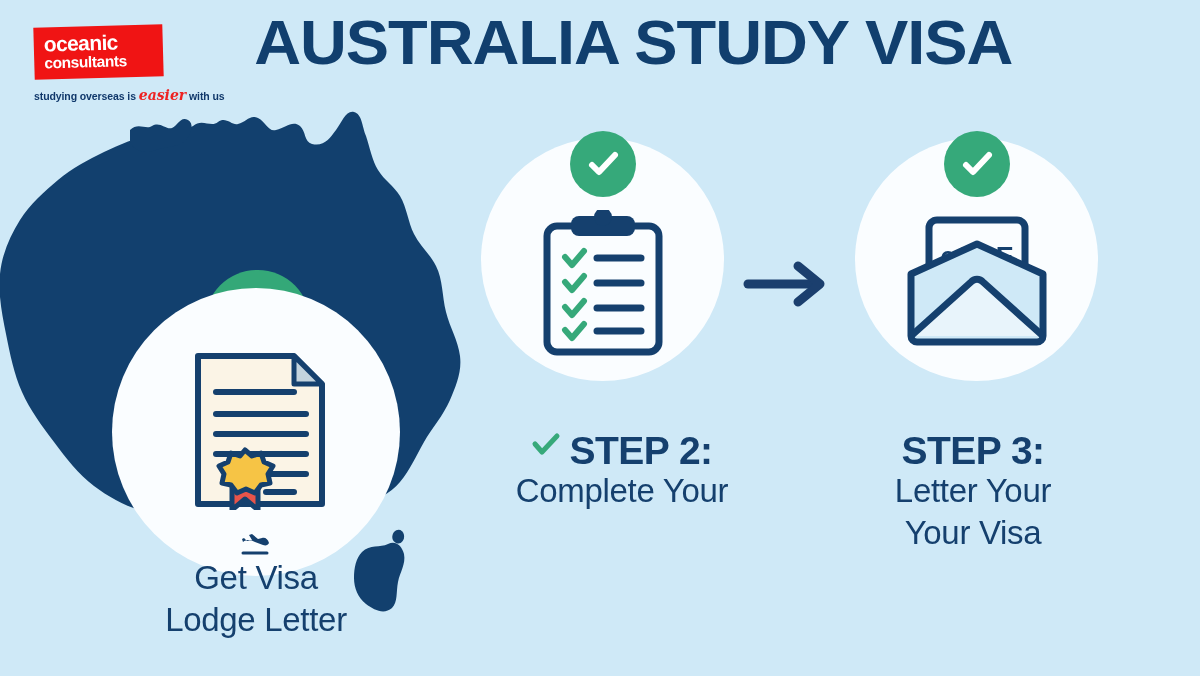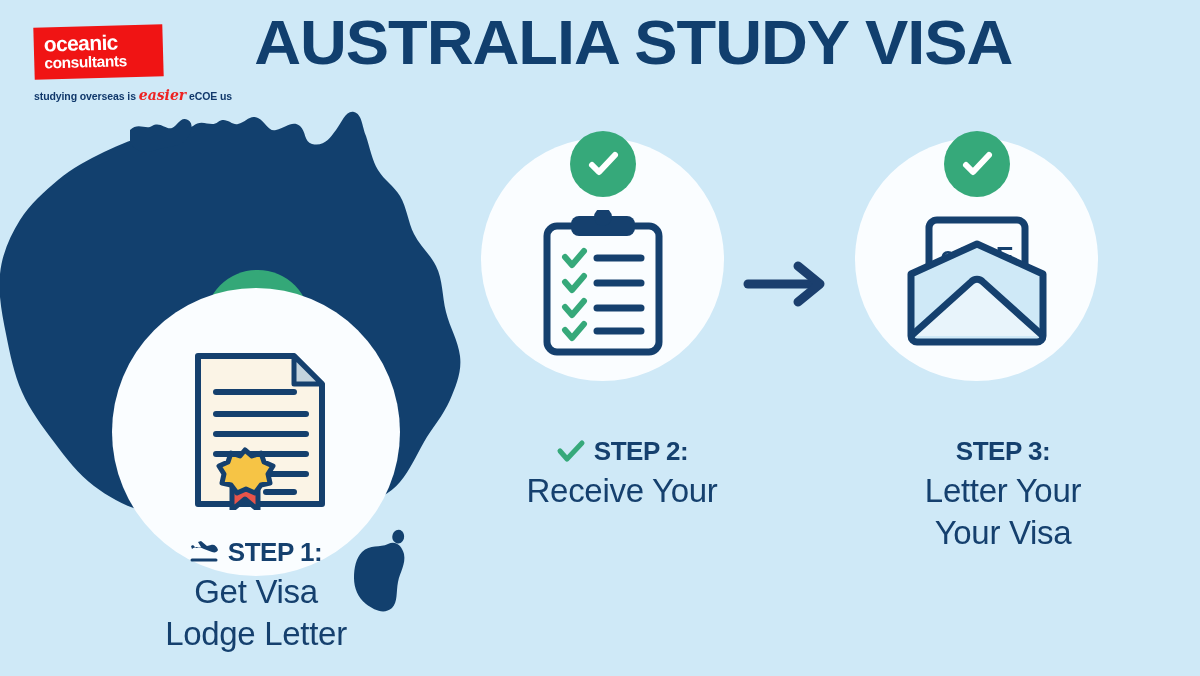--- a/index.html
+++ b/index.html
@@ -84,30 +84,30 @@
   .i1{left:190px;top:350px;width:140px;height:160px;}
   .i2{left:541px;top:210px;width:124px;height:148px;}
   .i3{left:903px;top:216px;width:148px;height:130px;}
 
   
   .arrow{position:absolute;left:742px;top:258px;width:92px;height:52px;}
 
   
   .caption{position:absolute;text-align:center;color:#15406e;}
   .cap-head{
-    font-size:26px;font-weight:bold;line-height:38px;letter-spacing:-0.5px;
-    display:flex;align-items:center;justify-content:center;gap:8px;
+    font-size:39px;font-weight:bold;line-height:38px;letter-spacing:-0.5px;
+    display:flex;justify-content:center;gap:8px;
     white-space:nowrap;
   }
   .cap-body{
     font-size:33px;line-height:42px;font-weight:normal;letter-spacing:-0.3px;
   }
   .cap1{left:96px;top:533px;width:320px;}
   .cap2{left:462px;top:432px;width:320px;}
-  .cap3{left:838px;top:432px;width:330px;}
+  .cap3{left:808px;top:432px;width:330px;}
   .cap-head svg{flex:0 0 auto;}
 </style>
 </head>
 <body>
 
 <div class="stage">
 
   <div class="map-wrap">
     <svg viewBox="0 0 520 540" xmlns="http://www.w3.org/2000/svg">
       <path fill="#12406e" d="
@@ -144,21 +144,21 @@
   </div>
 
   <div class="logo-block">
     <div class="logo-box">
       <div class="logo-l1">oceanic</div>
       <div class="logo-l2">consultants</div>
     </div>
     <div class="tagline">
       <span>studying overseas is</span>
       <span class="easier">easier</span>
-      <span>eCOE us</span>
+      <span>with us</span>
     </div>
   </div>
 
   <div class="title">AUSTRALIA STUDY VISA</div>
 
   <div class="dome"></div>
 
   <div class="circle c1"></div>
   <div class="icon-box i1">
     <svg viewBox="0 0 140 160" xmlns="http://www.w3.org/2000/svg">
@@ -224,34 +224,33 @@
       <path d="M8 120 l60 -54 a8 8 0 0 1 12 0 l60 54" fill="#e8f4fb" stroke="#15406e" stroke-width="7" stroke-linejoin="round"></path>
     </svg>
   </div>
 
   <div class="caption cap1">
     <div class="cap-head">
       <svg width="30" height="24" viewBox="0 0 30 24">
         <path d="M2 9 C6 6 10 7 14 9 L22 12 C25 13 27 12 28 10 C27 6 24 4 21 5 L17 6 L11 1 L8 2 L11 7 L6 8 L3 5 L1 6 Z" fill="#15406e"></path>
         <line x1="2" y1="20" x2="26" y2="20" stroke="#15406e" stroke-width="3" stroke-linecap="round"></line>
       </svg>
-      <span>STEP 1:</span>
     </div>
     <div class="cap-body">Get Visa</div>
     <div class="cap-body">Lodge Letter</div>
   </div>
 
   <div class="caption cap2">
     <div class="cap-head">
       <svg width="30" height="24" viewBox="0 0 30 24">
         <path d="M4 12 l7 8 l15 -16" fill="none" stroke="#36a97a" stroke-width="5" stroke-linecap="round" stroke-linejoin="round"></path>
       </svg>
       <span>STEP 2:</span>
     </div>
-    <div class="cap-body">Receive Your</div>
+    <div class="cap-body">Complete Your</div>
   </div>
 
   <div class="caption cap3">
     <div class="cap-head">
       <span>STEP 3:</span>
     </div>
     <div class="cap-body">Letter Your</div>
     <div class="cap-body">Your Visa</div>
   </div>
 

